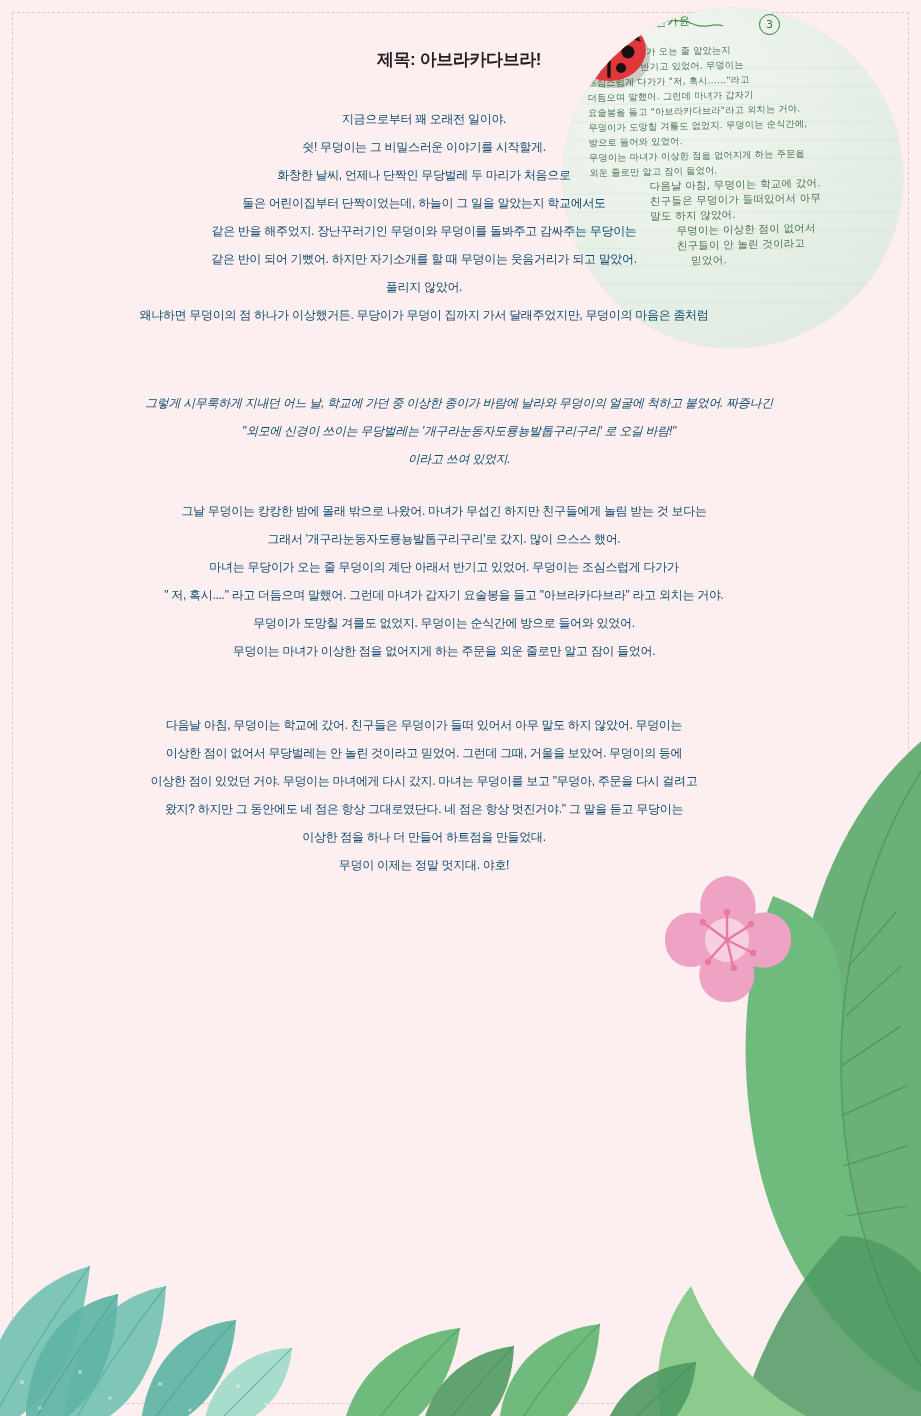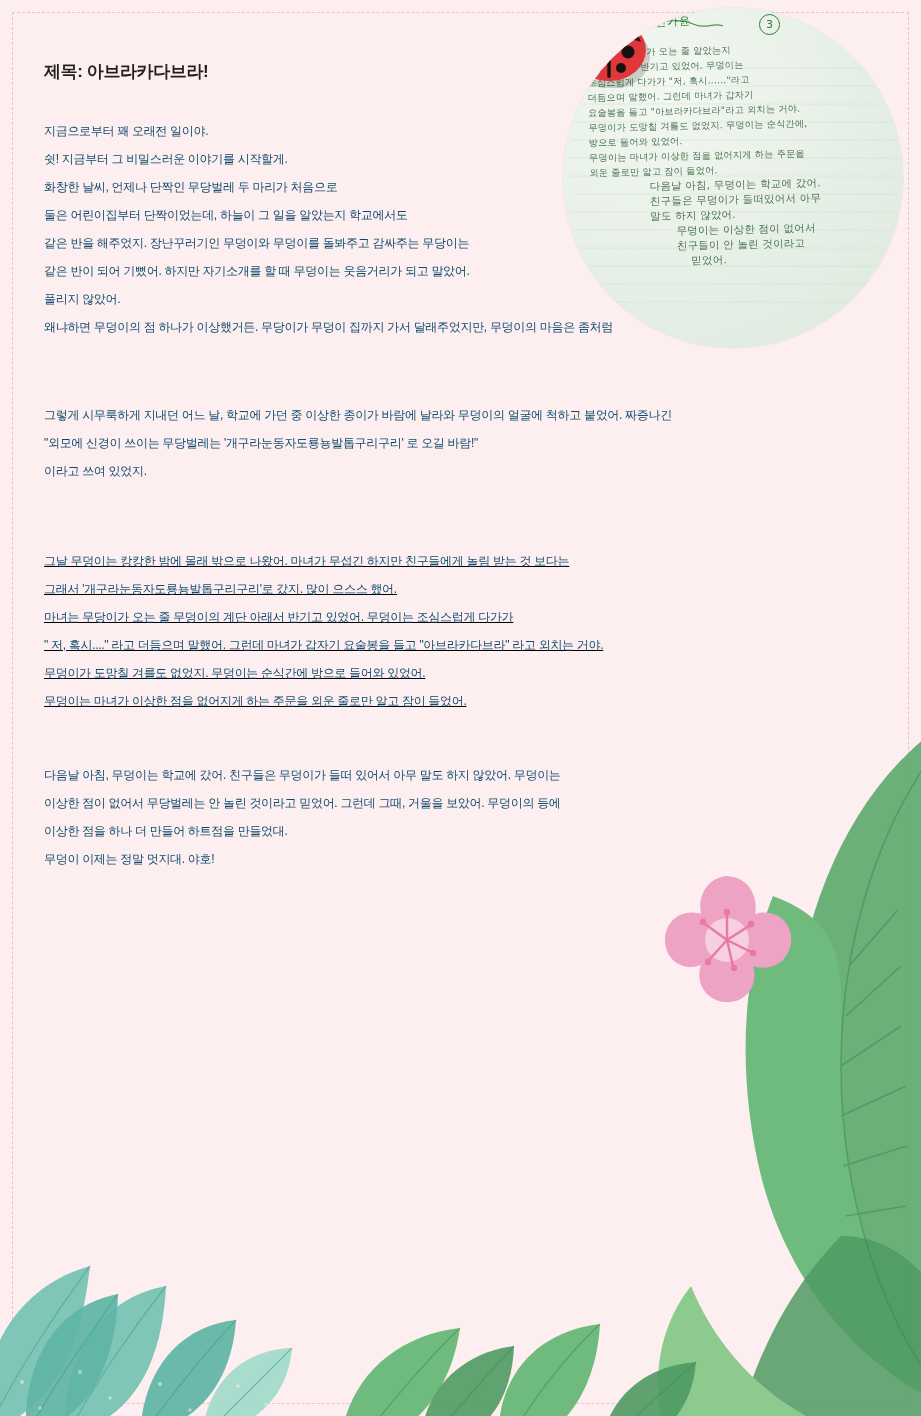--- a/index.html
+++ b/index.html
@@ -64,22 +64,23 @@
     right: 120px;
     bottom: 400px;
     width: 150px;
     height: 150px;
   }
 
   
   .content {
     position: absolute;
     left: 44px;
-    top: 60px;
+    top: 48px;
     width: 830px;
+    text-align: center;
   }
   .doc-title {
     font-size: 17px;
     font-weight: bold;
     color: #231f20;
     letter-spacing: -0.4px;
     margin: 0 0 34px 0;
   }
   .para {
     margin: 0 0 26px 0;
@@ -90,22 +91,22 @@
     color: #0c4a6e;
     letter-spacing: -0.3px;
     white-space: pre-wrap;
   }
   .para.p1 { width: 760px; }
   .para.p2 { width: 830px; }
   .para.p3 { width: 800px; }
   .para.p4 { width: 760px; }
 
   .para.p1 { margin-bottom: 60px; }
-  .para.p2 { margin-bottom: 62px; }
-  .para.p3 { margin-bottom: 46px; text-decoration: underline; }
+  .para.p2 { margin-bottom: 24px; font-style: italic; }
+  .para.p3 { margin-bottom: 46px; }
 
   
   .photo-circle {
     position: absolute;
     right: 18px;
     top: 8px;
     width: 340px;
     height: 340px;
     border-radius: 50%;
     overflow: hidden;
@@ -334,21 +335,21 @@
       <path d="M54 9 C58 2 64 0 68 2" stroke="#17120f" stroke-width="2.2" fill="none" stroke-linecap="round"></path>
     </svg>
   </div>
 
   <div class="content">
 
     <h1 class="doc-title">제목: 아브라카다브라!</h1>
 
     <div class="para p1">
       <div class="line">지금으로부터 꽤 오래전 일이야.</div>
-      <div class="line">쉿! 지금부터 그 비밀스러운 이야기를 시작할게.</div>
+      <div class="line">쉿! 무덩이는 그 비밀스러운 이야기를 시작할게.</div>
       <div class="line">화창한 날씨, 언제나 단짝인 무당벌레 두 마리가 처음으로</div>
       <div class="line">둘은 어린이집부터 단짝이었는데, 하늘이 그 일을 알았는지 학교에서도</div>
       <div class="line">같은 반을 해주었지. 장난꾸러기인 무덩이와 무덩이를 돌봐주고 감싸주는 무당이는</div>
       <div class="line">같은 반이 되어 기뻤어. 하지만 자기소개를 할 때 무덩이는 웃음거리가 되고 말았어.</div>
       <div class="line">풀리지 않았어.</div>
       <div class="line">왜냐하면 무덩이의 점 하나가 이상했거든. 무당이가 무덩이 집까지 가서 달래주었지만, 무덩이의 마음은 좀처럼</div>
     </div>
 
     <div class="para p2">
       <div class="line">그렇게 시무룩하게 지내던 어느 날, 학교에 가던 중 이상한 종이가 바람에 날라와 무덩이의 얼굴에 척하고 붙었어. 짜증나긴</div>
@@ -361,18 +362,20 @@
       <div class="line">그래서 '개구라눈동자도룡뇽발톱구리구리'로 갔지. 많이 으스스 했어.</div>
       <div class="line">마녀는 무당이가 오는 줄 무덩이의 계단 아래서 반기고 있었어. 무덩이는 조심스럽게 다가가</div>
       <div class="line">" 저, 혹시...." 라고 더듬으며 말했어. 그런데 마녀가 갑자기 요술봉을 들고 "아브라카다브라" 라고 외치는 거야.</div>
       <div class="line">무덩이가 도망칠 겨를도 없었지. 무덩이는 순식간에 방으로 들어와 있었어.</div>
       <div class="line">무덩이는 마녀가 이상한 점을 없어지게 하는 주문을 외운 줄로만 알고 잠이 들었어.</div>
     </div>
 
     <div class="para p4">
       <div class="line">다음날 아침, 무덩이는 학교에 갔어. 친구들은 무덩이가 들떠 있어서 아무 말도 하지 않았어. 무덩이는</div>
       <div class="line">이상한 점이 없어서 무당벌레는 안 놀린 것이라고 믿었어. 그런데 그때, 거울을 보았어. 무덩이의 등에</div>
+      <div class="line">이상한 점이 있었던 거야. 무덩이는 마녀에게 다시 갔지. 마녀는 무덩이를 보고 "무덩아, 주문을 다시 걸려고</div>
+      <div class="line">왔지? 하지만 그 동안에도 네 점은 항상 그대로였단다. 네 점은 항상 멋진거야." 그 말을 듣고 무당이는</div>
       <div class="line">이상한 점을 하나 더 만들어 하트점을 만들었대.</div>
       <div class="line">무덩이 이제는 정말 멋지대. 야호!</div>
     </div>
 
   </div>
 </div>
 
 </body></html>

